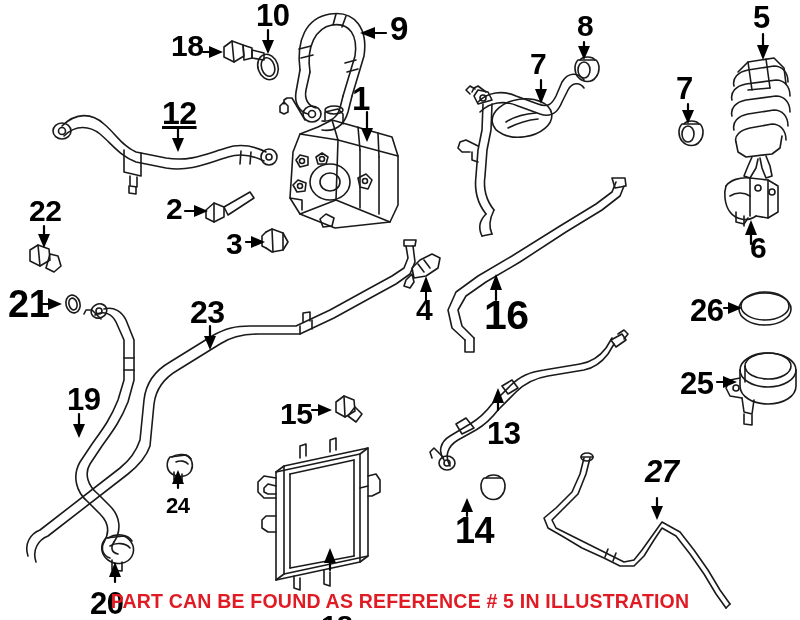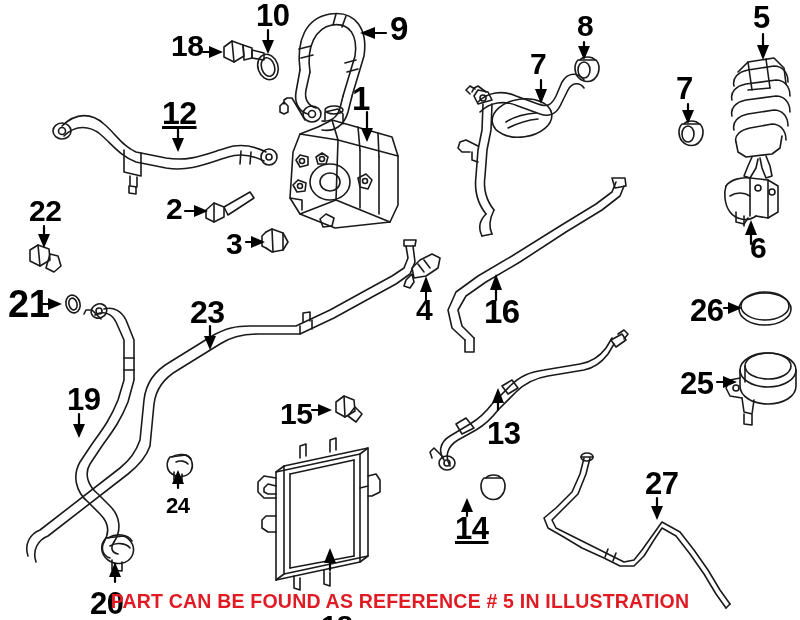--- a/index.html
+++ b/index.html
@@ -432,30 +432,30 @@
   <div class="callout-num" style="left:416px;top:295px;font-size:30px;">4</div>
   <div class="callout-num" style="left:753px;top:2px;font-size:31px;">5</div>
   <div class="callout-num" style="left:750px;top:233px;font-size:30px;">6</div>
   <div class="callout-num" style="left:530px;top:49px;font-size:30px;">7</div>
   <div class="callout-num" style="left:577px;top:11px;font-size:30px;">8</div>
   <div class="callout-num" style="left:390px;top:12px;font-size:33px;">9</div>
   <div class="callout-num" style="left:256px;top:0px;font-size:31px;">10</div>
   <div class="callout-num" style="left:171px;top:31px;font-size:30px;">18</div>
   <div class="callout-num" style="left:162px;top:97px;font-size:32px;text-decoration:underline;">12</div>
   <div class="callout-num" style="left:487px;top:418px;font-size:31px;">13</div>
-  <div class="callout-num" style="left:455px;top:513px;font-size:31px;text-decoration:underline;">14</div>
+  <div class="callout-num" style="left:455px;top:513px;font-size:36px;">14</div>
   <div class="callout-num" style="left:280px;top:399px;font-size:30px;text-align:center;">15</div>
-  <div class="callout-num" style="left:484px;top:295px;font-size:33px;">16</div>
+  <div class="callout-num" style="left:484px;top:295px;font-size:41px;">16</div>
   <div class="callout-num" style="left:676px;top:73px;font-size:31px;">7</div>
   <div class="callout-num" style="left:321px;top:612px;font-size:29px;">18</div>
   <div class="callout-num" style="left:67px;top:384px;font-size:31px;">19</div>
   <div class="callout-num" style="left:82px;top:588px;font-size:31px;margin-left:8px;">20</div>
   <div class="callout-num" style="left:8px;top:285px;font-size:38px;">21</div>
   <div class="callout-num" style="left:29px;top:196px;font-size:30px;">22</div>
   <div class="callout-num" style="left:190px;top:296px;font-size:32px;">23</div>
   <div class="callout-num" style="left:166px;top:495px;font-size:22px;">24</div>
   <div class="callout-num" style="left:680px;top:368px;font-size:31px;">25</div>
   <div class="callout-num" style="left:690px;top:295px;font-size:31px;">26</div>
-  <div class="callout-num" style="left:645px;top:468px;font-size:31px;">27</div>
+  <div class="callout-num" style="left:645px;top:456px;font-size:31px;font-style:italic;">27</div>
 
   <div id="overlay-note">PART CAN BE FOUND AS REFERENCE # 5 IN ILLUSTRATION</div>
 
 </div>
 
 </body></html>

